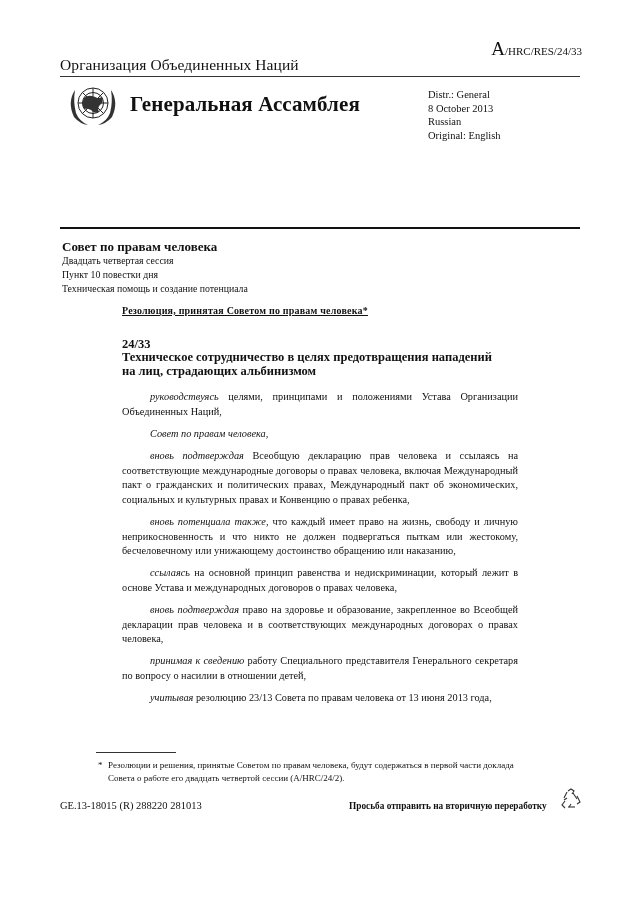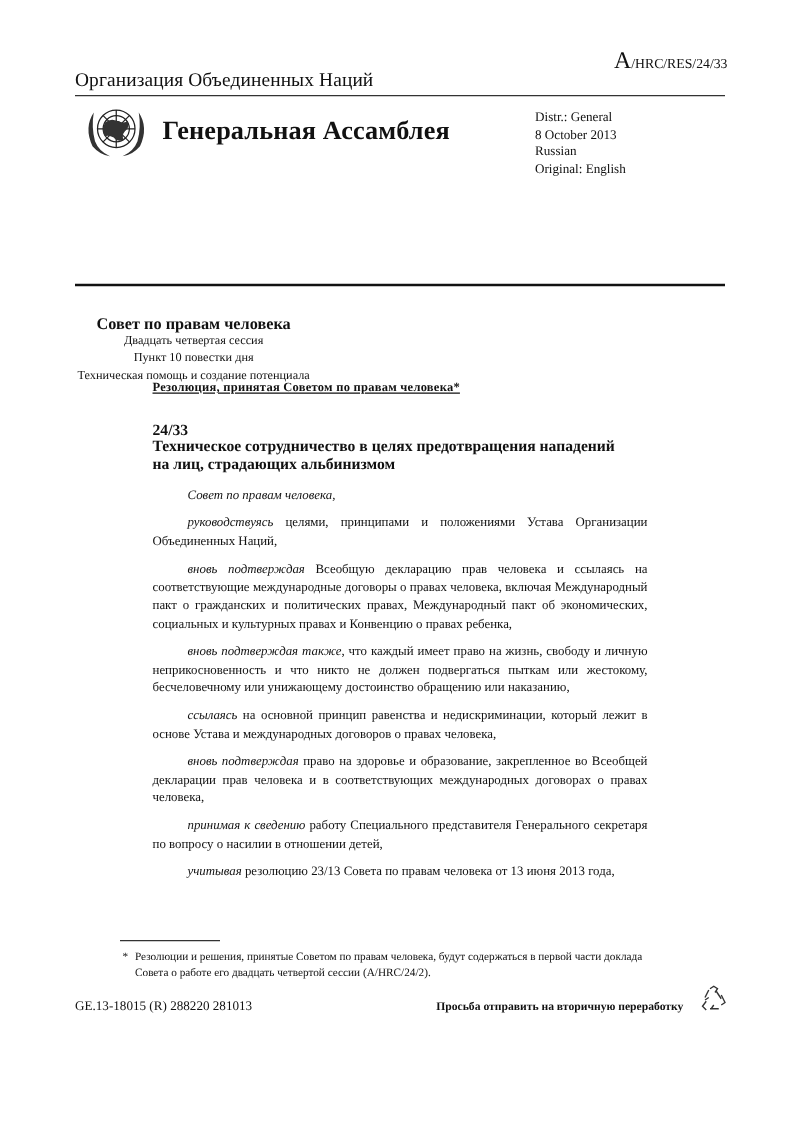--- a/index.html
+++ b/index.html
@@ -7,21 +7,21 @@
          font-family: "Liberation Serif", "DejaVu Serif", serif; color: #111; }
   .abs { position: absolute; }
   .org { left: 60px; top: 56px; font-size: 15.5px; letter-spacing: 0.1px; text-align: right; }
   .symbol { right: 58px; top: 38px; font-size: 11px; }
   .symbol .big { font-size: 19px; font-weight: normal; }
   .topline { left: 60px; top: 76px; width: 520px; height: 1.3px; background: #333; }
   .logo { left: 64px; top: 80px; width: 58px; height: 48px; }
   .ga { left: 130px; top: 92px; font-size: 21px; font-weight: bold; letter-spacing: 0.1px; }
   .distr { left: 428px; top: 88px; font-size: 10.5px; line-height: 13.5px; }
   .midline { left: 60px; top: 227px; width: 520px; height: 2px; background: #111; }
-  .council { left: 62px; top: 252px; font-size: 12.5px; line-height: 14px; text-align: center; }
+  .council { left: 62px; top: 240px; font-size: 12.5px; line-height: 14px; }
   .council .l1 { font-weight: bold; font-size: 13px; }
   .council .l2, .council .l4 { font-weight: normal; font-size: 9.8px; }
   .council .l3 { font-size: 9.8px; }
   .resol-note { left: 122px; top: 305px; font-size: 10px; font-weight: bold; letter-spacing: 0.2px; text-decoration: underline; }
   .res-num { left: 122px; top: 337px; font-size: 12.5px; font-weight: bold; }
   .res-title { left: 122px; top: 350px; width: 380px; font-size: 12.5px; font-weight: bold; line-height: 14px; }
   .body-text { left: 122px; top: 390px; width: 396px; font-size: 10.3px; line-height: 14.6px; text-align: justify; }
   .body-text p { margin: 0 0 7.6px 0; text-indent: 28px; }
   .body-text em { font-style: italic; }
   .fn-rule { left: 96px; top: 752px; width: 80px; height: 1px; background: #333; }
@@ -73,24 +73,24 @@
   <div class="l2">Двадцать четвертая сессия</div>
   <div class="l3">Пункт 10 повестки дня</div>
   <div class="l4">Техническая помощь и создание потенциала</div>
 </div>
 
 <div class="abs resol-note">Резолюция, принятая Советом по правам человека*</div>
 <div class="abs res-num">24/33</div>
 <div class="abs res-title">Техническое сотрудничество в целях предотвращения нападений на лиц, страдающих альбинизмом</div>
 
 <div class="abs body-text">
+  <p><em>руководствуясь</em><span> целями, принципами и положениями Устава Организации Объединенных Наций,</span></p>
   <p><em>Совет по правам человека,</em><span></span></p>
-  <p><em>руководствуясь</em><span> целями, принципами и положениями Устава Организации Объединенных Наций,</span></p>
   <p><em>вновь подтверждая</em><span> Всеобщую декларацию прав человека и ссылаясь на соответствующие международные договоры о правах человека, включая Международный пакт о гражданских и политических правах, Международный пакт об экономических, социальных и культурных правах и Конвенцию о правах ребенка,</span></p>
-  <p><em>вновь подтверждая также</em><span>, что каждый имеет право на жизнь, свободу и личную неприкосновенность и что никто не должен подвергаться пыткам или жестокому, бесчеловечному или унижающему достоинство обращению или наказанию,</span></p>
+  <p><em>вновь потенциала также</em><span>, что каждый имеет право на жизнь, свободу и личную неприкосновенность и что никто не должен подвергаться пыткам или жестокому, бесчеловечному или унижающему достоинство обращению или наказанию,</span></p>
   <p><em>ссылаясь</em><span> на основной принцип равенства и недискриминации, который лежит в основе Устава и международных договоров о правах человека,</span></p>
   <p><em>вновь подтверждая</em><span> право на здоровье и образование, закрепленное во Всеобщей декларации прав человека и в соответствующих международных договорах о правах человека,</span></p>
   <p><em>принимая к сведению</em><span> работу Специального представителя Генерального секретаря по вопросу о насилии в отношении детей,</span></p>
   <p><em>учитывая</em><span> резолюцию 23/13 Совета по правам человека от 13 июня 2013 года,</span></p>
 </div>
 
 <div class="abs fn-rule"></div>
 <div class="abs footnote">
   <span class="star">*</span>
   <span>Резолюции и решения, принятые Советом по правам человека, будут содержаться в первой части доклада Совета о работе его двадцать четвертой сессии (A/HRC/24/2).</span>

